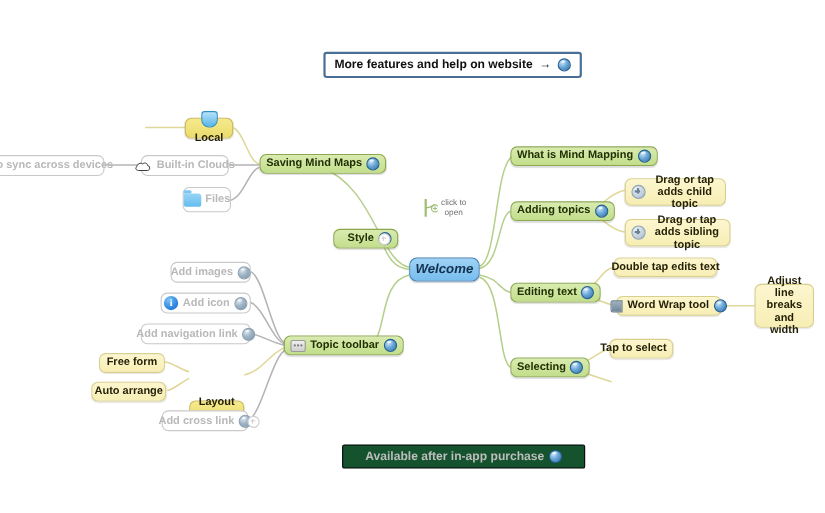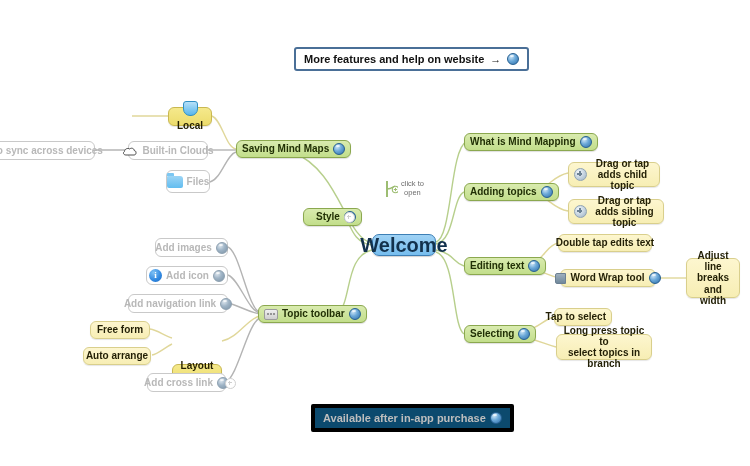--- a/index.html
+++ b/index.html
@@ -34,23 +34,24 @@
     color: #1a1a1a;
     border-radius: 6px;
     padding: 2px 5px;
   }
 
   
   .n-root {
     background: linear-gradient(#9fd2f5, #76bdee);
     border: 1px solid #3d7fb5;
     border-radius: 7px;
-    font-size: 20px;
+    font-size: 12px;
     color: #12314d;
     box-shadow: 0 1px 1px rgba(0,0,0,.18);
+    font-style: italic;
   }
 
   
   .n-green {
     background: linear-gradient(#d9ebaf, #c2de8b);
     border: 1px solid #8ba84f;
     color: #213005;
     box-shadow: 0 1px 1px rgba(0,0,0,.13);
   }
 
@@ -79,27 +80,27 @@
   
   .n-banner {
     background: #ffffff;
     border: 2px solid #4a6f97;
     border-radius: 3px;
     font-size: 11px;
     color: #111111;
     padding: 4px 8px;
   }
   .n-banner-ghost {
-    background: #0c4a6e;
-    border: 4px solid #000000;
+    background: #14532d;
+    border: 1px solid #000000;
     border-radius: 2px;
     font-size: 11px;
     font-weight: bold;
     color: #bdbdbd;
-    padding: 4px 8px;
+    padding: 4px 20px;
   }
 
   .multiline { white-space: normal; text-align: center; }
 
   
   .ico { display: inline-block; flex: 0 0 auto; }
 
   .ico-globe {
     width: 10px; height: 10px; border-radius: 50%;
     background: radial-gradient(circle at 32% 28%, #cfe6f7 0%, #6aa8d8 45%, #2f6ea8 100%);
@@ -396,22 +397,19 @@
 
   <div class="node n-green" style="left:464px; top:325px; height:18px;">
     <span>Selecting</span>
     <span class="ico ico-globe"></span>
   </div>
 
   <div class="node n-yellow" style="left:554px; top:308px; width:58px; height:18px;justify-content:flex-end;">
     <span>Tap to select</span>
   </div>
 
-  <div class="node n-yellow" style="left:556px; top:334px; width:96px; height:26px;">
-    <span class="multiline">Long press topic to<br>select topics in branch</span>
-  </div>
 
   <div class="node n-banner-ghost" style="left:311px; top:404px;">
     <span>Available after in-app purchase</span>
     <span class="ico ico-globe"></span>
   </div>
 
 </div>
 
 </body></html>

